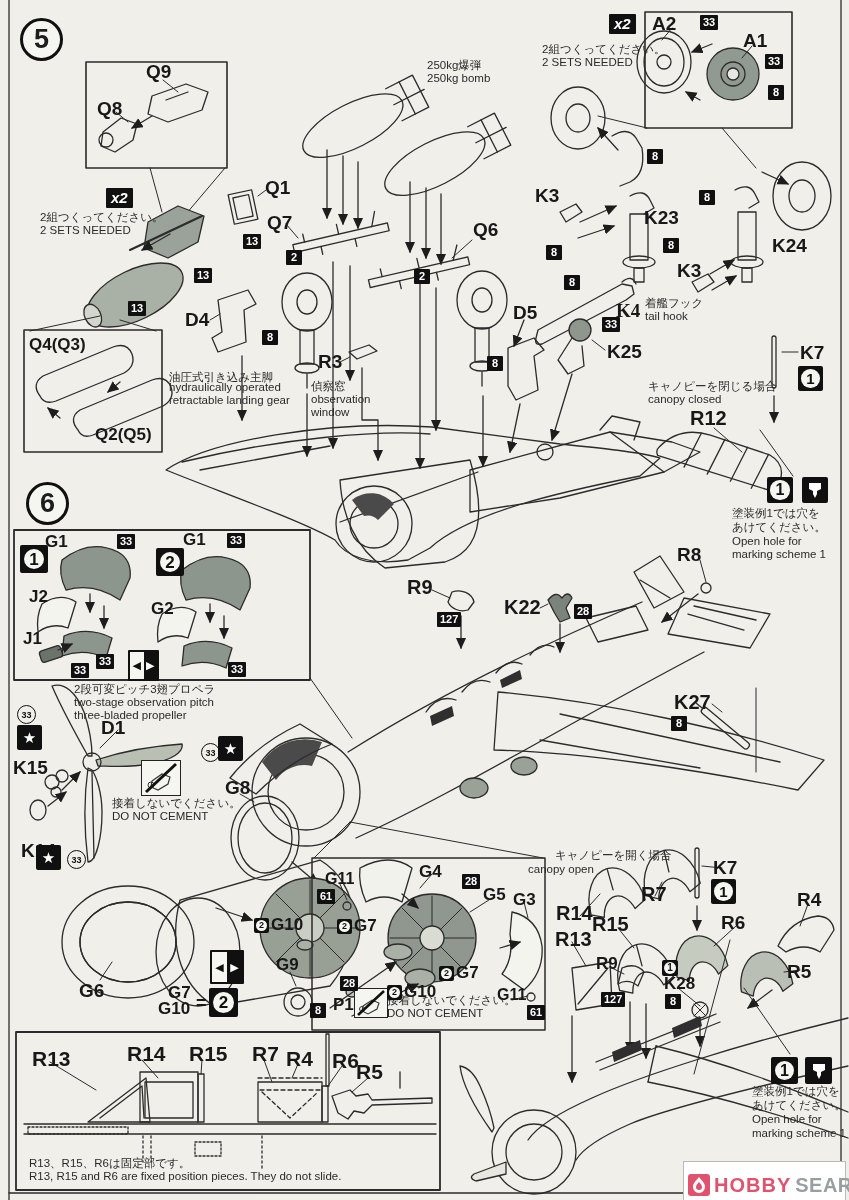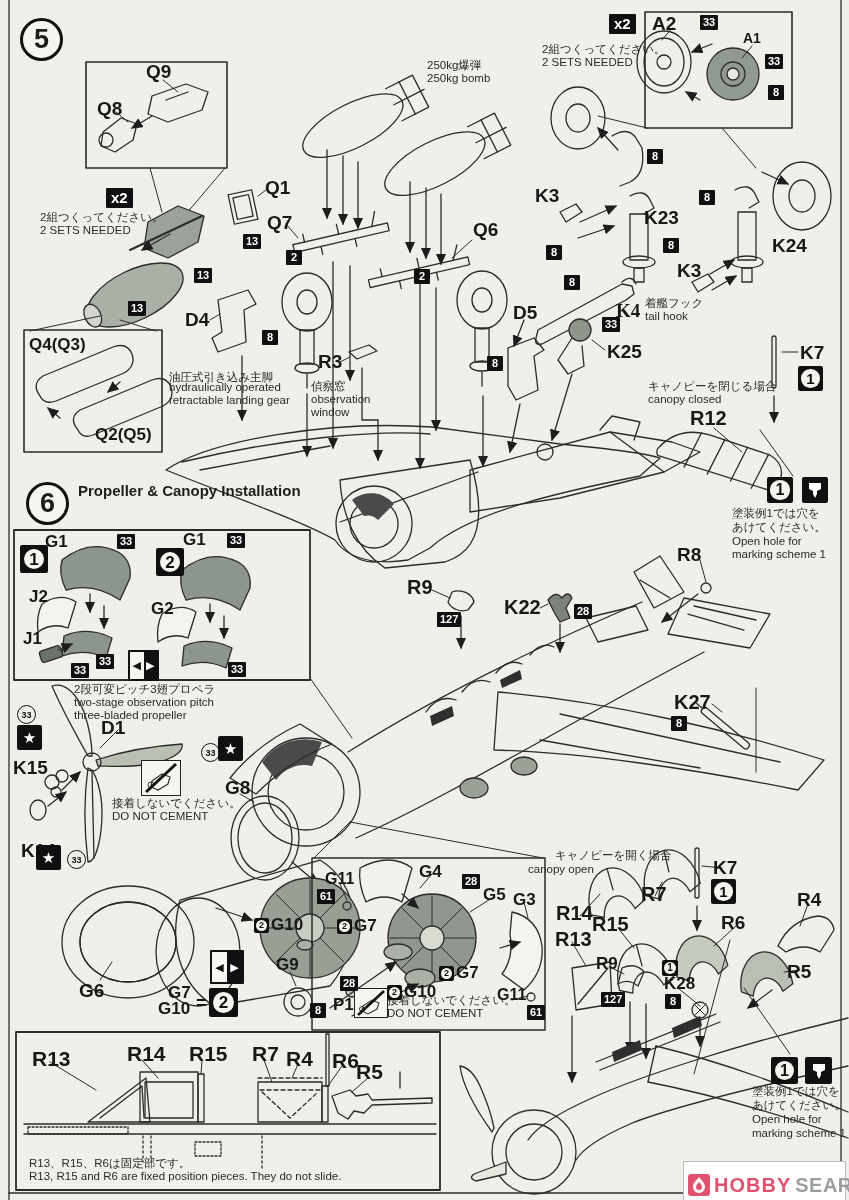--- a/index.html
+++ b/index.html
@@ -10,21 +10,21 @@
   .lbl{position:absolute;font-weight:bold;white-space:nowrap;line-height:1;color:#181818;}
   .lbl.an{font-weight:normal;font-size:11.5px;color:#2a2a2a;}
   .badge{position:absolute;background:#101010;color:#fff;font-size:11px;font-weight:bold;
          line-height:1;padding:2px 3px 2px;min-width:10px;text-align:center;border-radius:1px;}
   .circ{position:absolute;width:17px;height:17px;border:1.6px solid #101010;border-radius:50%;
         background:#f0efe9;color:#101010;font-size:9px;font-weight:bold;
         display:flex;align-items:center;justify-content:center;}
   .scheme{position:absolute;background:#101010;display:flex;align-items:center;justify-content:center;border-radius:2px;}
   .scheme span{background:#f6f6f0;color:#101010;border-radius:50%;width:74%;height:74%;
         display:flex;align-items:center;justify-content:center;font-weight:bold;line-height:1;}
-  .x2badge{position:absolute;background:#101010;color:#fff;font-weight:bold;
+  .x2badge{position:absolute;background:#101010;color:#fff;font-style:italic;font-weight:bold;
         font-size:15px;line-height:1;padding:2px 5px 3px;border-radius:1px;}
   .starbadge{position:absolute;width:25px;height:25px;background:#101010;color:#fff;border-radius:2px;
         display:flex;align-items:center;justify-content:center;font-size:15px;line-height:1;}
   .drillbadge{position:absolute;background:#101010;border-radius:2px;display:flex;align-items:center;justify-content:center;}
   .swapb{position:absolute;display:flex;border:2px solid #101010;border-radius:1px;overflow:hidden;}
   .swapb .sl{background:#f6f6f0;color:#101010;flex:1;display:flex;align-items:center;justify-content:center;font-size:11px;}
   .swapb .sr{background:#101010;color:#fff;flex:1;display:flex;align-items:center;justify-content:center;font-size:11px;}
   .nocement{position:absolute;border:1.4px solid #222;background:#f6f6f0;}
   .sec-h{position:absolute;display:flex;gap:9px;align-items:flex-start;}
   .sec-num{width:37px;height:37px;border:3px solid #101010;border-radius:50%;background:#f6f6f0;
@@ -466,21 +466,20 @@
 
   <div id="overlay">
 
     <div class="sec-h" style="left:20px;top:18px">
       <div class="sec-num">5</div>
     </div>
 
     <div class="sec-h" style="left:26px;top:482px">
       <div class="sec-num">6</div>
       <div>
-        <div class="sec-en">Propeller &amp; Canopy Installation</div>
       </div>
     </div>
 
     <div class="swapb" style="left:128px;top:650px;width:27px;height:27px">
       <span class="sl">◀</span>
         <span class="sr">▶</span>
     </div>
     <div class="swapb" style="left:210px;top:950px;width:30px;height:30px">
       <span class="sl">◀</span>
         <span class="sr">▶</span>
@@ -527,21 +526,21 @@
       <div class="lbl " style="left: 267px; top: 213px; font-size: 19px;">Q7</div>
       <div class="lbl " style="left: 473px; top: 220px; font-size: 19px;">Q6</div>
       <div class="lbl " style="left: 29px; top: 336px; font-size: 17px;">Q4(Q3)</div>
       <div class="lbl " style="left: 95px; top: 426px; font-size: 17px;">Q2(Q5)</div>
       <div class="lbl " style="left: 185px; top: 310px; font-size: 19px;">D4</div>
       <div class="lbl " style="left: 318px; top: 352px; font-size: 19px;">R3</div>
       <div class="lbl " style="left: 513px; top: 303px; font-size: 19px;">D5</div>
       <div class="lbl " style="left: 616px; top: 301px; font-size: 19px; font-family: Liberation Serif, serif;">K4</div>
       <div class="lbl " style="left: 607px; top: 342px; font-size: 19px;">K25</div>
       <div class="lbl " style="left: 652px; top: 14px; font-size: 19px;">A2</div>
-      <div class="lbl " style="left: 743px; top: 31px; font-size: 14px;">A1</div>
+      <div class="lbl " style="left: 743px; top: 31px; font-size: 19px;">A1</div>
       <div class="lbl " style="left: 535px; top: 186px; font-size: 19px;">K3</div>
       <div class="lbl " style="left: 644px; top: 208px; font-size: 19px;">K23</div>
       <div class="lbl " style="left: 677px; top: 261px; font-size: 19px;">K3</div>
       <div class="lbl " style="left: 772px; top: 236px; font-size: 19px;">K24</div>
       <div class="lbl " style="left: 800px; top: 343px; font-size: 19px;">K7</div>
       <div class="lbl " style="left: 690px; top: 408px; font-size: 20px;">R12</div>
       <div class="lbl " style="left: 677px; top: 545px; font-size: 19px;">R8</div>
       <div class="lbl " style="left: 45px; top: 533px; font-size: 17px;">G1</div>
       <div class="lbl " style="left: 29px; top: 588px; font-size: 17px;">J2</div>
       <div class="lbl " style="left: 23px; top: 630px; font-size: 17px;">J1</div>

